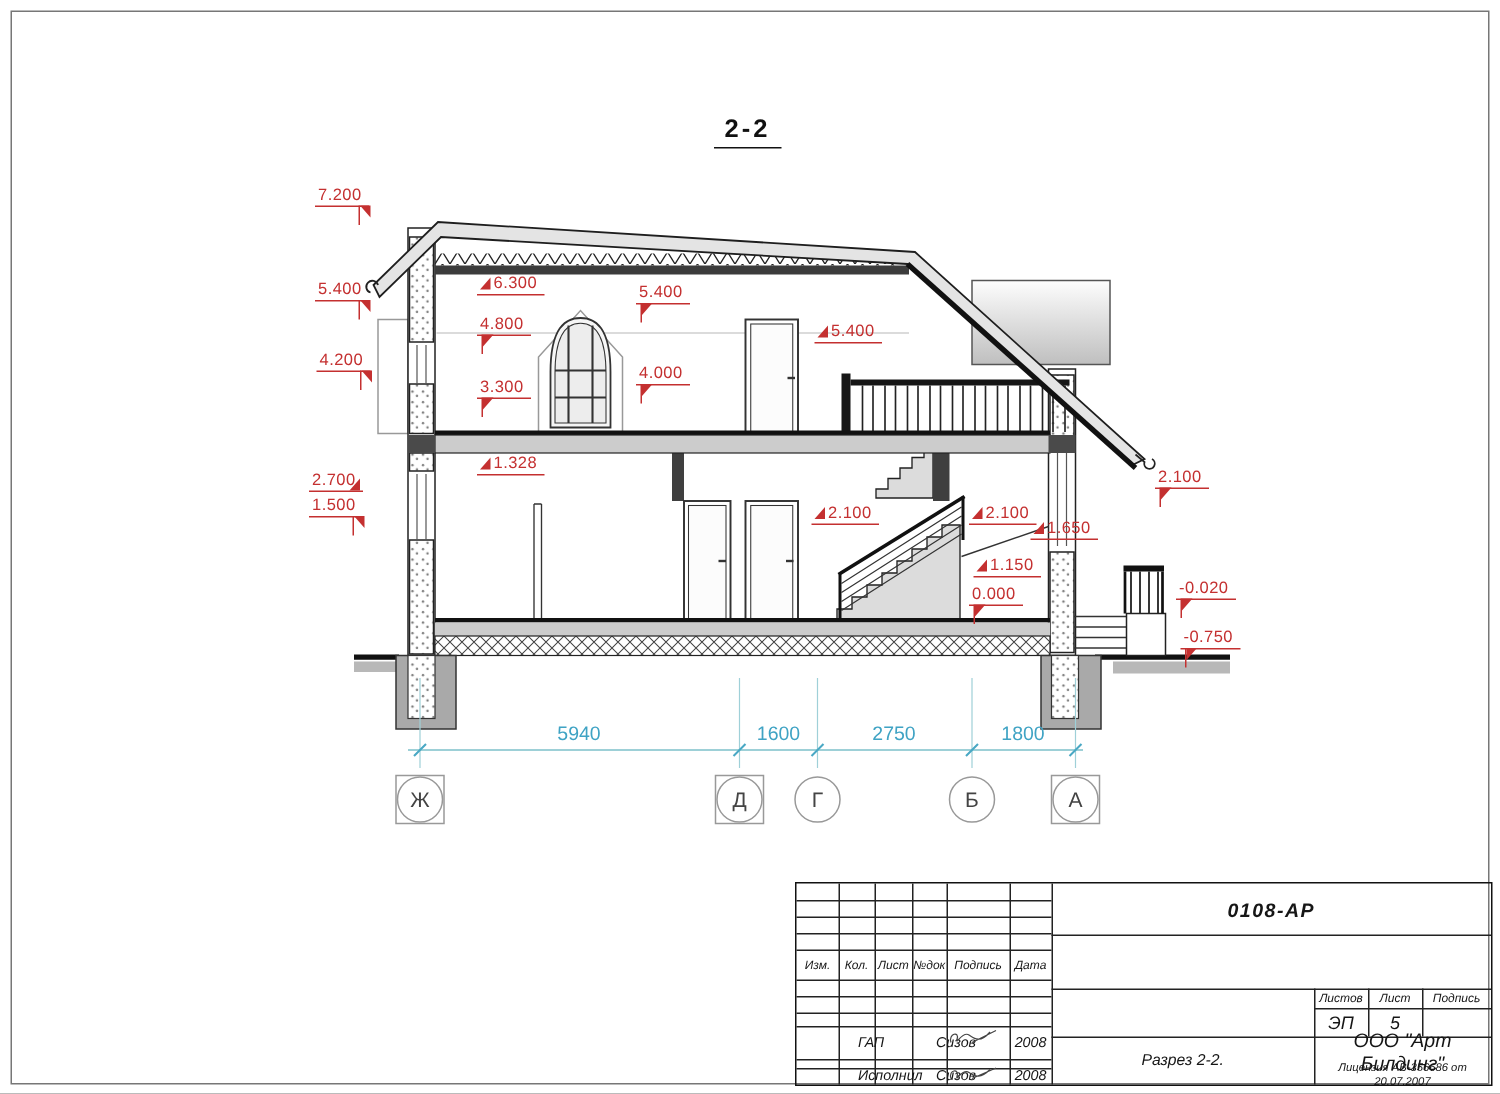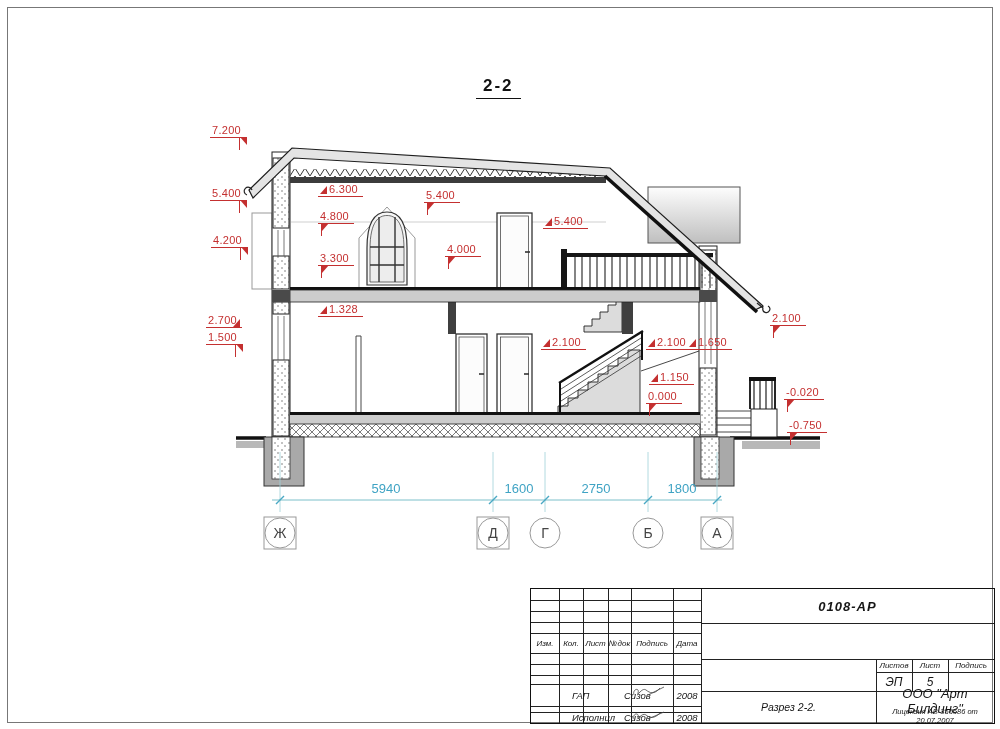--- a/index.html
+++ b/index.html
@@ -220,25 +220,25 @@
   <div class="mk tickR" style="left:210px;top:124px"><span>7.200</span></div>
   <div class="mk tickR" style="left:210px;top:187px"><span>5.400</span></div>
   <div class="mk tickR" style="left:211px;top:234px"><span>4.200</span></div>
   <div class="mk up" style="left:206px;top:314px"><span>2.700</span></div>
   <div class="mk tickR" style="left:206px;top:331px"><span>1.500</span></div>
   <div class="mk" style="left:318px;top:183px"><span class="flag"></span><span>6.300</span></div>
   <div class="mk tickL" style="left:318px;top:210px"><span>4.800</span></div>
   <div class="mk tickL" style="left:318px;top:252px"><span>3.300</span></div>
   <div class="mk" style="left:318px;top:303px"><span class="flag"></span><span>1.328</span></div>
   <div class="mk tickL" style="left:424px;top:189px"><span>5.400</span></div>
-  <div class="mk tickL" style="left:445px;top:243px"><span>4.000</span></div>
+  <div class="mk tickL" style="left:424px;top:243px"><span>4.000</span></div>
   <div class="mk" style="left:543px;top:215px"><span class="flag"></span><span>5.400</span></div>
   <div class="mk" style="left:541px;top:336px"><span class="flag"></span><span>2.100</span></div>
   <div class="mk" style="left:646px;top:336px"><span class="flag"></span><span>2.100</span></div>
-  <div class="mk" style="left:687px;top:336px"><span class="flag"></span><span>1.650</span></div>
+  <div class="mk" style="left:687px;top:346px"><span class="flag"></span><span>1.650</span></div>
   <div class="mk" style="left:649px;top:371px"><span class="flag"></span><span>1.150</span></div>
   <div class="mk tickL" style="left:646px;top:390px"><span>0.000</span></div>
   <div class="mk tickL" style="left:770px;top:312px"><span>2.100</span></div>
   <div class="mk tickL" style="left:784px;top:386px"><span>-0.020</span></div>
   <div class="mk tickL" style="left:787px;top:419px"><span>-0.750</span></div>
 
   <div class="tb">
 
     <div class="vl" style="left:28px;top:0;height:134px"></div>
     <div class="vl" style="left:52px;top:0;height:134px"></div>

